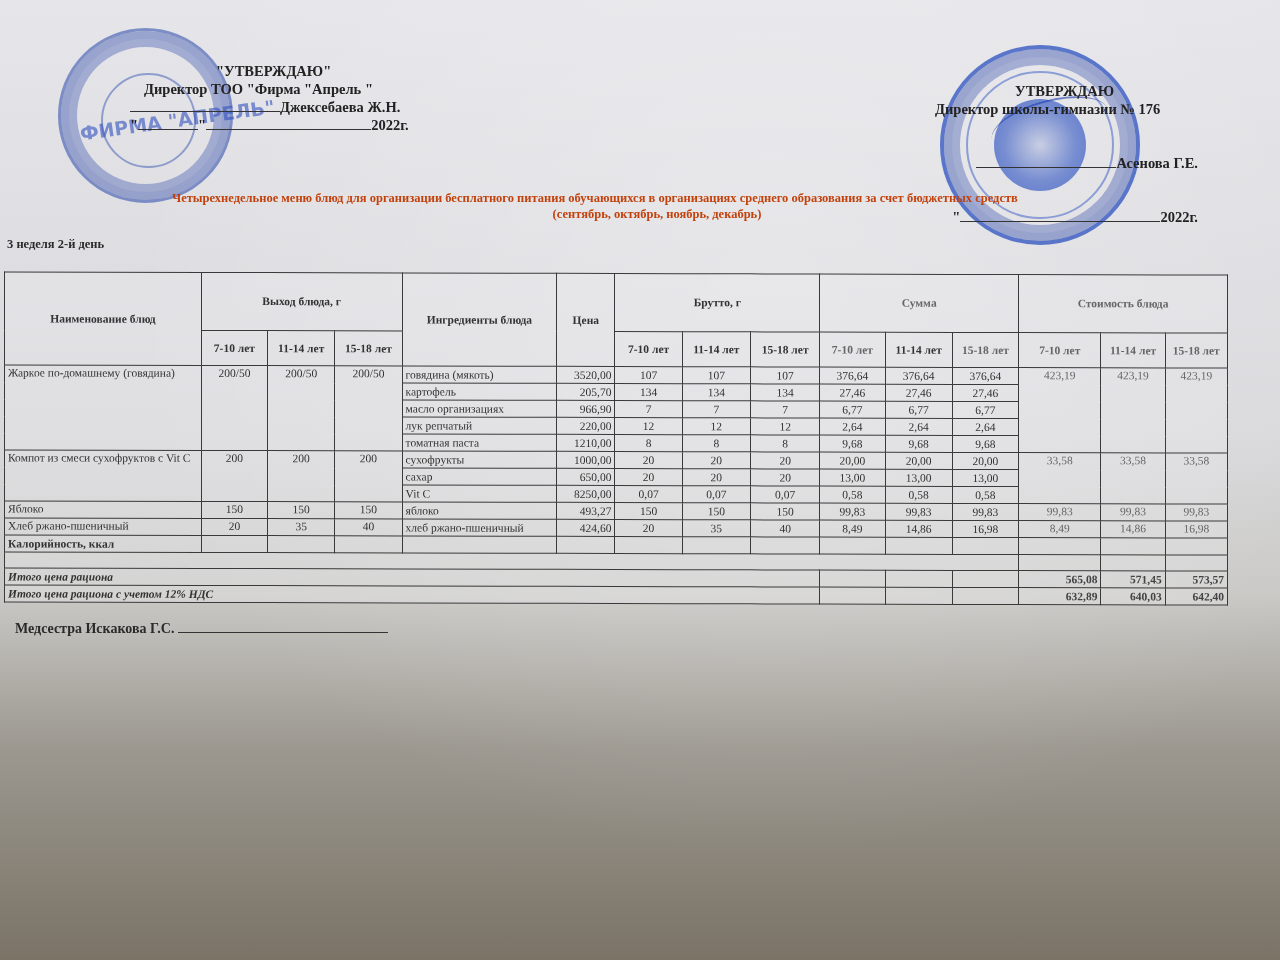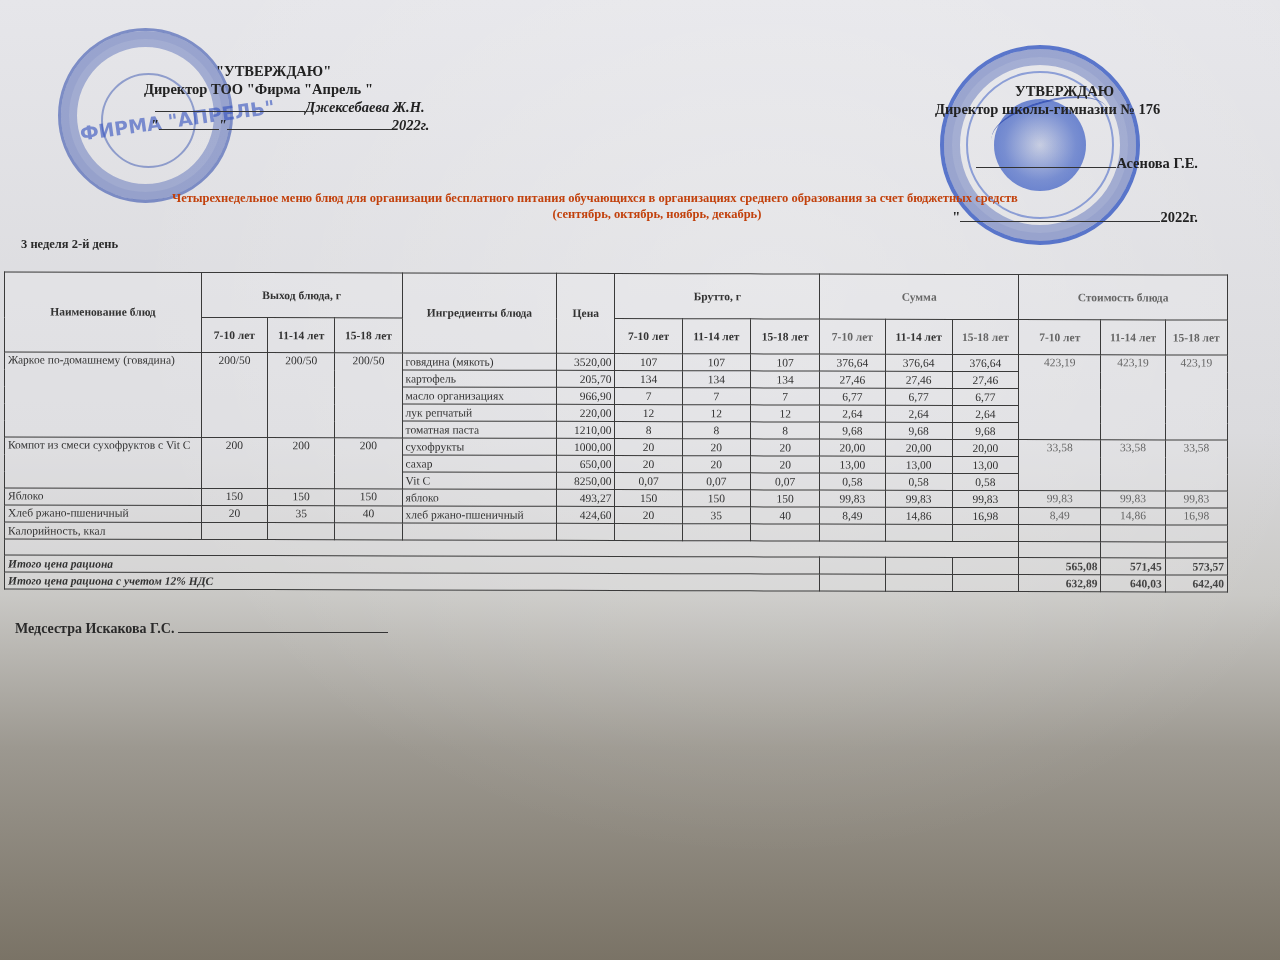--- a/index.html
+++ b/index.html
@@ -16,21 +16,21 @@
       pointer-events: none;
     }
     .approve {
       position: absolute; font-weight: bold; font-size: 14.5px; line-height: 18px; color: #222;
     }
     .approve-left { left: 130px; top: 62px; width: 320px; }
     .approve-right { left: 930px; top: 82px; width: 280px; }
     .approve .line { white-space: nowrap; }
     .approve-left .l1 { padding-left: 86px; }
     .approve-left .l2 { padding-left: 14px; }
-    .approve-left .l3, .approve-left .l4 { text-align: center; font-style: italic; }
+    .approve-left .l3, .approve-left .l4 { text-align: left; }
     .approve-right .l1 { padding-left: 85px; }
     .approve-right .l2 { padding-left: 5px; }
     .approve-right .l3, .approve-right .l4 { text-align: right; padding-right: 12px; margin-top: 36px; }
     .uline { display: inline-block; border-bottom: 1.5px solid #333; height: 14px; vertical-align: baseline; }
 
     .stamp {
       position: absolute; border-radius: 50%;
       border: 3px solid rgba(40,70,170,0.55);
       box-shadow: inset 0 0 0 8px rgba(40,70,170,0.08), inset 0 0 0 14px rgba(255,255,255,0), inset 0 0 0 16px rgba(40,70,170,0.35);
     }
@@ -56,44 +56,44 @@
       position: absolute; left: 990px; top: 100px; width: 120px; height: 50px;
       border-top: 2px solid rgba(30,60,170,0.6); border-radius: 50% 50% 0 0; transform: rotate(-15deg);
     }
 
     .title {
       position: absolute; left: 172px; top: 190px; width: 930px; font-weight: bold; font-size: 12.5px; line-height: 16px; color: #c2410c;
     }
     .title .t1 { white-space: nowrap; }
     .title .t2 { text-align: center; padding-left: 40px; }
     .week {
-      position: absolute; left: 21px; top: 237px; font-weight: bold; font-size: 12.5px;
+      position: absolute; left: 7px; top: 237px; font-weight: bold; font-size: 12.5px;
     }
 
     table.menu {
       position: absolute; left: 4px; top: 273px; width: 1224px;
       border-collapse: collapse; font-size: 11.5px; color: #333;
       transform: skewY(0.15deg);
     }
     table.menu td, table.menu th {
       border: 1px solid #3a3a3a; padding: 0 3px; height: 17px; line-height: 15px; white-space: nowrap;
       background: rgba(235,235,238,0.35);
     }
     table.menu th { font-weight: bold; font-size: 11.5px; text-align: center; color: #333; }
-    table.menu th.hdr-top { height: 45px; }
+    table.menu th.hdr-top { height: 58px; }
     table.menu th.hdr-sub { height: 35px; }
     table.menu th.light, table.menu td.light { color: #555; font-weight: normal; }
     table.menu th.light { font-weight: bold; color: #666; }
     td.num { text-align: center; }
     td.right { text-align: right; }
     td.dish { white-space: normal; line-height: 15px; vertical-align: top; font-family: Liberation Serif, serif; }
     td.yield { text-align: center; vertical-align: top; }
     td.cost { text-align: center; vertical-align: top; color: #666; }
     td.ingredient { text-align: left; margin-top: 16px; }
-    td.bold-label { font-weight: normal; }
+    td.bold-label { font-weight: bold; }
     td.total-label { font-weight: bold; font-style: italic; }
     td.total-val { text-align: right; font-weight: bold; color: #444; }
     tr.empty td { height: 16px; }
 
     .nurse {
       position: absolute; left: 15px; top: 620px; font-weight: bold; font-size: 14px; color: #2a2a2a; white-space: nowrap;
     }
     .nurse .uline { width: 210px; height: 13px; margin-left: 4px; }
   </style>
 </head>

